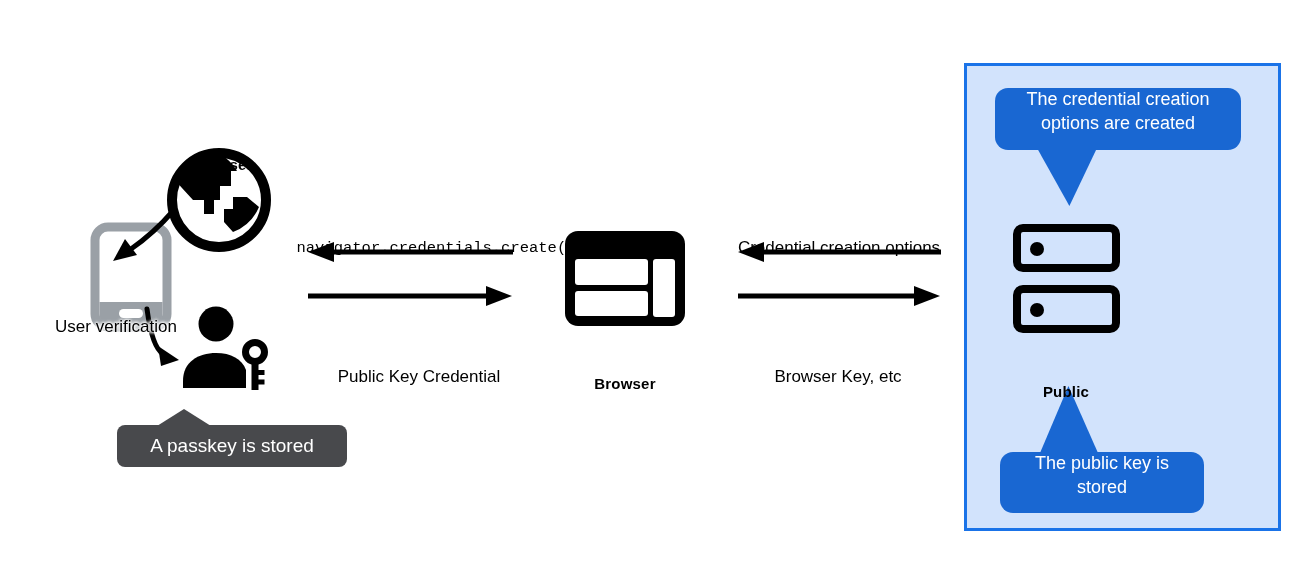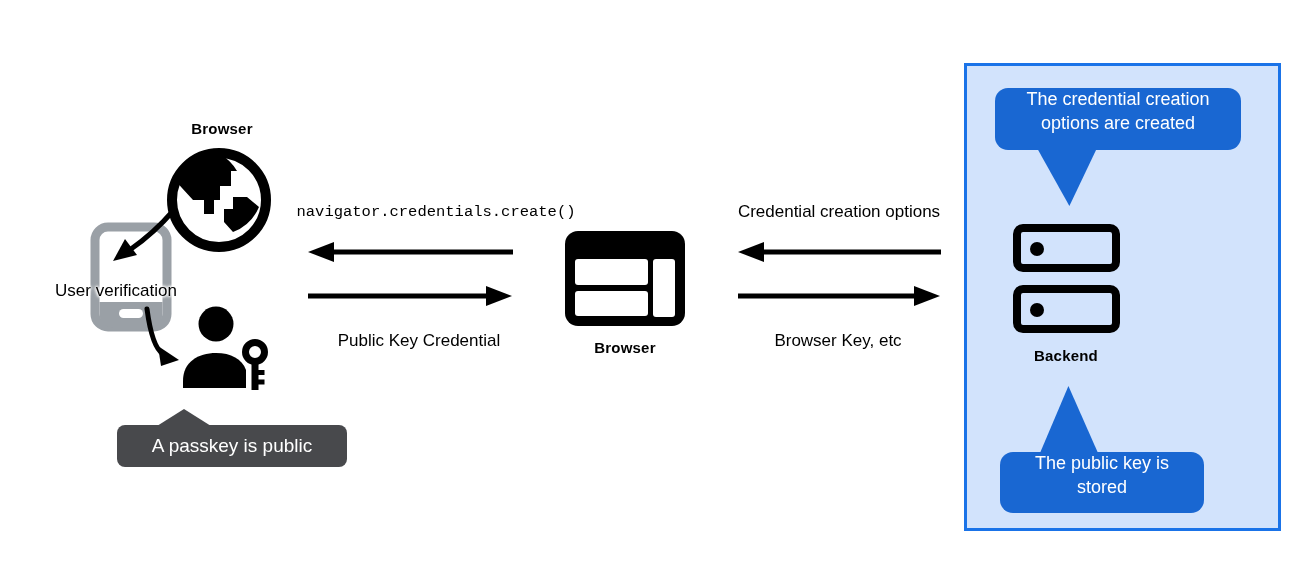--- a/index.html
+++ b/index.html
@@ -18,21 +18,21 @@
   .canvas{position:relative;width:1310px;height:568px;overflow:hidden;}
 
   .icon{position:absolute;color:var(--icon-black);}
   .phone-icon{color:var(--phone-gray);}
 
   .connectors{position:absolute;left:0;top:0;width:1310px;height:568px;pointer-events:none;z-index:5;}
   .connectors line{stroke:var(--icon-black);stroke-width:5;}
   .connectors path.curve{stroke:var(--icon-black);stroke-width:5;fill:none;stroke-linecap:round;}
   .connectors polygon{fill:var(--icon-black);}
 
-  .label{position:absolute;transform:translateX(-50%);white-space:nowrap;z-index:6;}
+  .label{position:absolute;transform:translateX(-50%);white-space:nowrap;z-index:6;margin-top:36px;}
   .node-label{font-weight:bold;font-size:15px;letter-spacing:.2px;}
   .msg-label{font-size:17px;}
   .code-label{font-family:"Liberation Mono","DejaVu Sans Mono",monospace;font-size:15.5px;}
   .halo{text-shadow:0 0 3px #fff,0 0 3px #fff,0 0 3px #fff,0 0 4px #fff,0 0 4px #fff;}
 
   .panel{
     position:absolute;left:964px;top:63px;width:311px;height:462px;
     background:var(--panel-background);border:3px solid var(--panel-border);z-index:1;
   }
 
@@ -104,21 +104,21 @@
     <circle cx="36" cy="21" r="17.5" fill="currentColor"></circle>
     <path fill="currentColor" d="M3 85 v-7 c0 -19 15 -28 33 -28 c15 0 26 6 30 17 v18 z"></path>
     <circle cx="75" cy="49" r="9.5" fill="none" stroke="currentColor" stroke-width="7"></circle>
     <rect x="71.5" y="58" width="7" height="29" fill="currentColor"></rect>
     <rect x="78" y="67" width="6.5" height="5" fill="currentColor"></rect>
     <rect x="78" y="76.5" width="6.5" height="5" fill="currentColor"></rect>
   </svg>
 
   <div class="tooltip-pointer" style="left:157px;top:409px;width:54px;height:17px"></div>
   <div class="tooltip" style="left:117px;top:425px;width:230px;height:42px">
-    <span>A passkey is public</span>
+    <span>A passkey is stored</span>
   </div>
 
   <svg class="icon" style="left:565px;top:231px" width="120" height="95" viewBox="0 0 120 95" xmlns="http://www.w3.org/2000/svg">
     <rect x="0" y="0" width="120" height="95" rx="13" fill="currentColor"></rect>
     <rect x="10" y="28" width="73" height="26" rx="3" fill="#ffffff"></rect>
     <rect x="10" y="60" width="73" height="25" rx="3" fill="#ffffff"></rect>
     <rect x="88" y="28" width="22" height="58" rx="3" fill="#ffffff"></rect>
   </svg>
   <div class="label node-label" style="left:625px;top:339px">Browser</div>
 
@@ -131,20 +131,20 @@
     <span style="max-width:215px">The credential creation options are created</span>
   </div>
   <div class="bubble-pointer" style="left:1037px;top:148px;width:60px;height:58px;clip-path:polygon(0 0,100% 0,54% 100%)"></div>
 
   <svg class="icon" style="left:1013px;top:224px;z-index:2" width="107" height="109" viewBox="0 0 107 109" xmlns="http://www.w3.org/2000/svg">
     <rect x="4" y="4" width="99" height="40" rx="6" fill="none" stroke="currentColor" stroke-width="8"></rect>
     <rect x="4" y="65" width="99" height="40" rx="6" fill="none" stroke="currentColor" stroke-width="8"></rect>
     <circle cx="24" cy="25" r="7" fill="currentColor"></circle>
     <circle cx="24" cy="86" r="7" fill="currentColor"></circle>
   </svg>
-  <div class="label node-label" style="left:1066px;top:347px">Backend</div>
+  <div class="label node-label" style="left:1066px;top:347px">Public</div>
 
   <div class="bubble-pointer" style="left:1040px;top:386px;width:58px;height:67px;clip-path:polygon(49% 0,100% 100%,0 100%)"></div>
   <div class="bubble" style="left:1000px;top:452px;width:204px;height:61px">
     <span style="max-width:185px">The public key is stored</span>
   </div>
 
 </div>
 
 </body></html>

